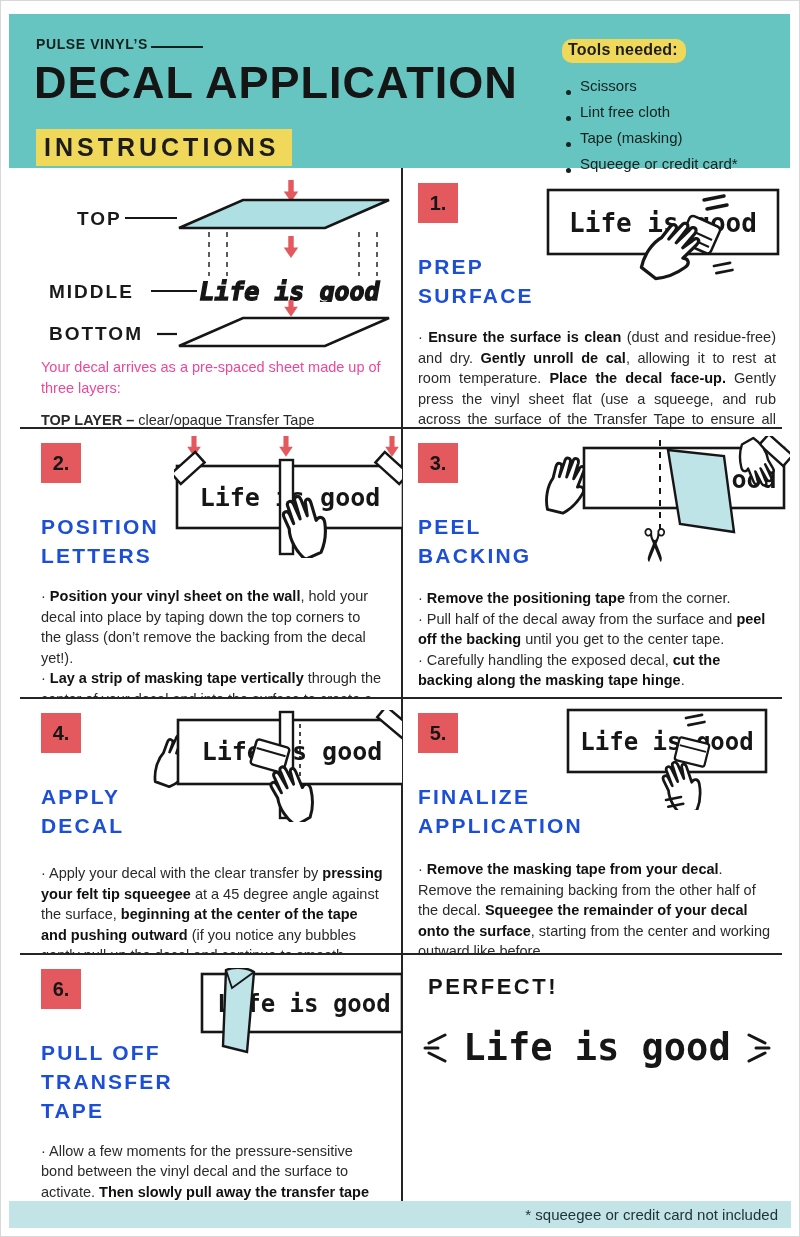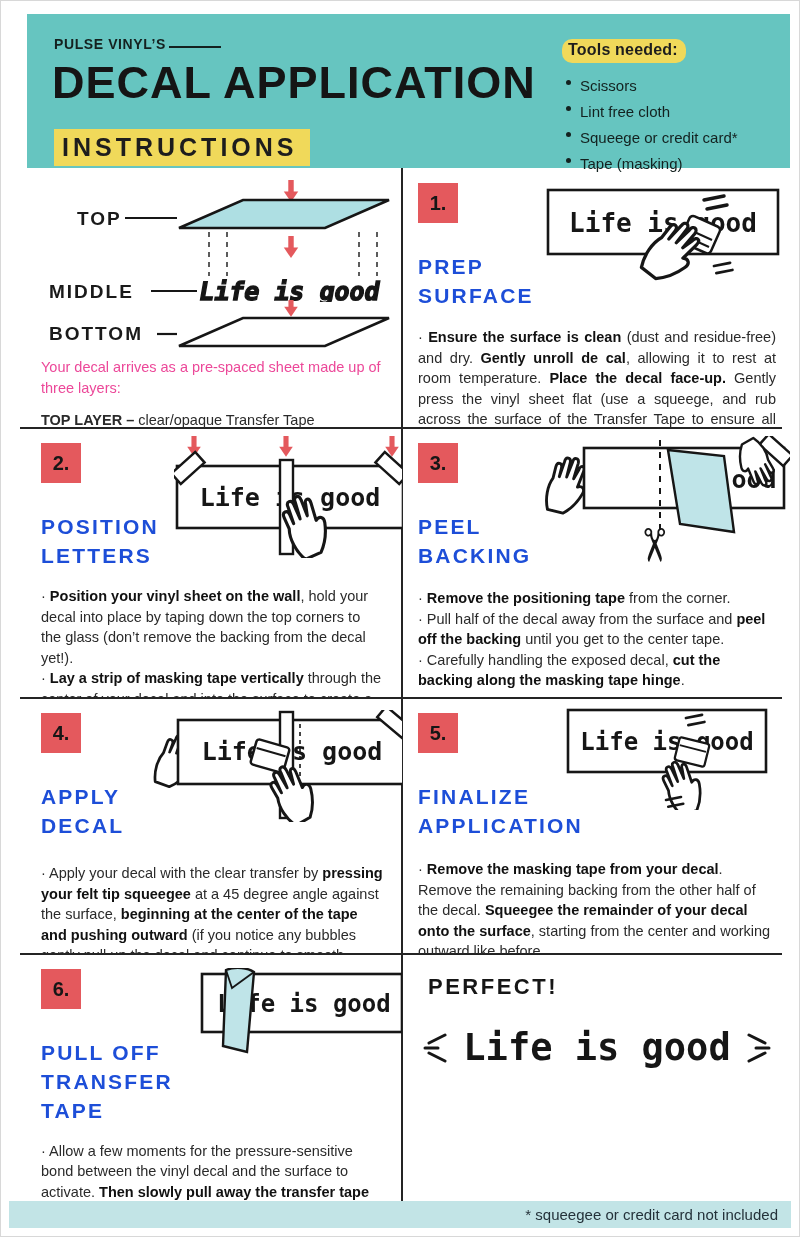--- a/index.html
+++ b/index.html
@@ -1,31 +1,31 @@
 <!DOCTYPE html>
 <html><head>
 <meta charset="utf-8">
 <style>
   html,body{margin:0;padding:0;background:#fff;}
   .page{position:relative;width:798px;height:1235px;background:#fff;border:1px solid #d8d8d8;
         font-family:"Liberation Sans",sans-serif;color:#222;overflow:hidden;}
 
   
-  .header{position:absolute;left:26px;right:9px;top:13px;height:154px;background:#66c5c0;
+  .header{position:absolute;left:8px;right:9px;top:13px;height:154px;background:#66c5c0;
           display:flex;justify-content:space-between;box-sizing:border-box;padding:22px 16px 0 27px;}
   .brand{font-size:14px;font-weight:bold;letter-spacing:.6px;color:#14211f;}
   .brand-line{display:inline-block;width:52px;height:2px;background:#14211f;margin-left:3px;margin-bottom:1px;}
   .title{font-size:45px;font-weight:bold;letter-spacing:1px;color:#151515;margin:8px 16px 0 -2px;line-height:1.0;
          font-stretch:condensed;}
   .chip{display:inline-block;background:#f0d95a;color:#1d1d1d;}
   .subtitle-chip{margin-top:24px;font-size:25px;font-weight:bold;letter-spacing:4px;padding:4px 12px 4px 8px;}
   .tools{width:212px;padding-top:3px;}
   .tools-chip{font-size:16px;font-weight:bold;padding:2px 8px 4px 6px;letter-spacing:.2px;border-radius:10px;}
   .tools ul{list-style:none;margin:10px 0 0 4px;padding:0;}
-  .tools li{font-size:15px;line-height:26px;color:#13211f;display:flex;align-items:center;}
+  .tools li{font-size:15px;line-height:26px;color:#13211f;display:flex;align-items:flex-end;}
   .bullet{width:5px;height:5px;border-radius:50%;background:#13211f;display:inline-block;margin-right:9px;flex:none;position:relative;top:-4px;}
 
   
   .grid{position:absolute;left:10px;top:167px;width:779px;display:grid;
         grid-template-columns:391px 388px;grid-template-rows:260px 270px 256px 249px;}
   .vline{position:absolute;left:400px;top:167px;width:2px;height:1035px;background:#242424;}
   .hline{position:absolute;left:19px;right:17px;height:2px;background:#242424;}
 
   .cell{position:relative;box-sizing:border-box;overflow:hidden;}
   .cell.left{padding:0 18px 0 30px;}
@@ -105,25 +105,25 @@
         <li>
             <span class="bullet"></span>
             <span>Scissors</span>
           </li>
         <li>
             <span class="bullet"></span>
             <span>Lint free cloth</span>
           </li>
         <li>
             <span class="bullet"></span>
-            <span>Squeege or credit card*</span>
+            <span>Tape (masking)</span>
           </li>
         <li>
             <span class="bullet"></span>
-            <span>Tape (masking)</span>
+            <span>Squeege or credit card*</span>
           </li>
       </ul>
     </div>
   </header>
 
   <div class="vline"></div>
   <div class="hline" style="top:426px"></div>
   <div class="hline" style="top:696px"></div>
   <div class="hline" style="top:952px"></div>
 

